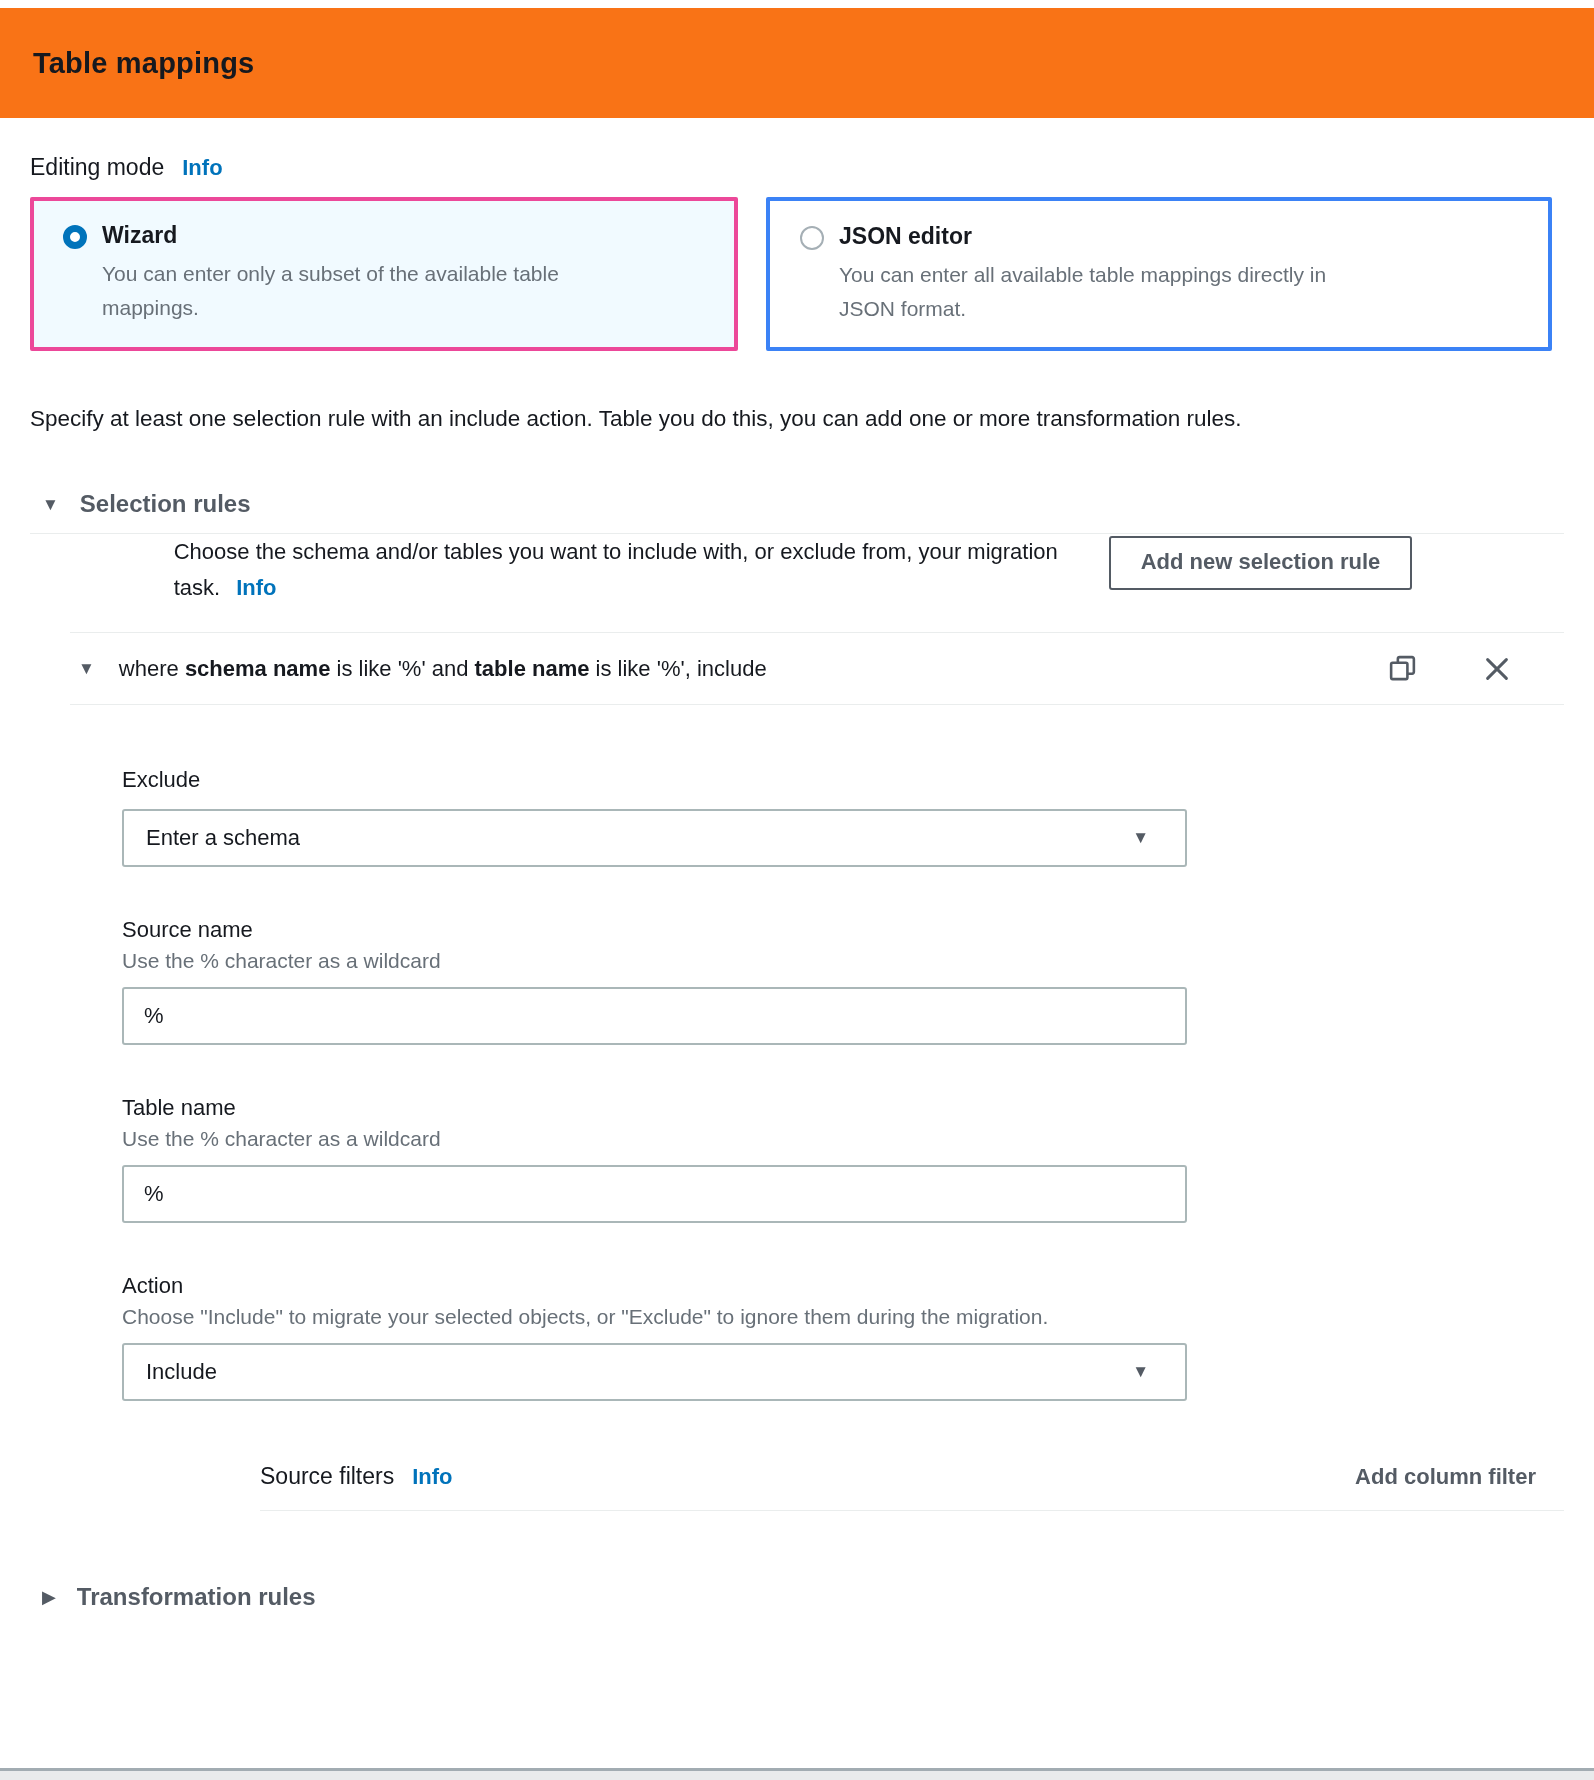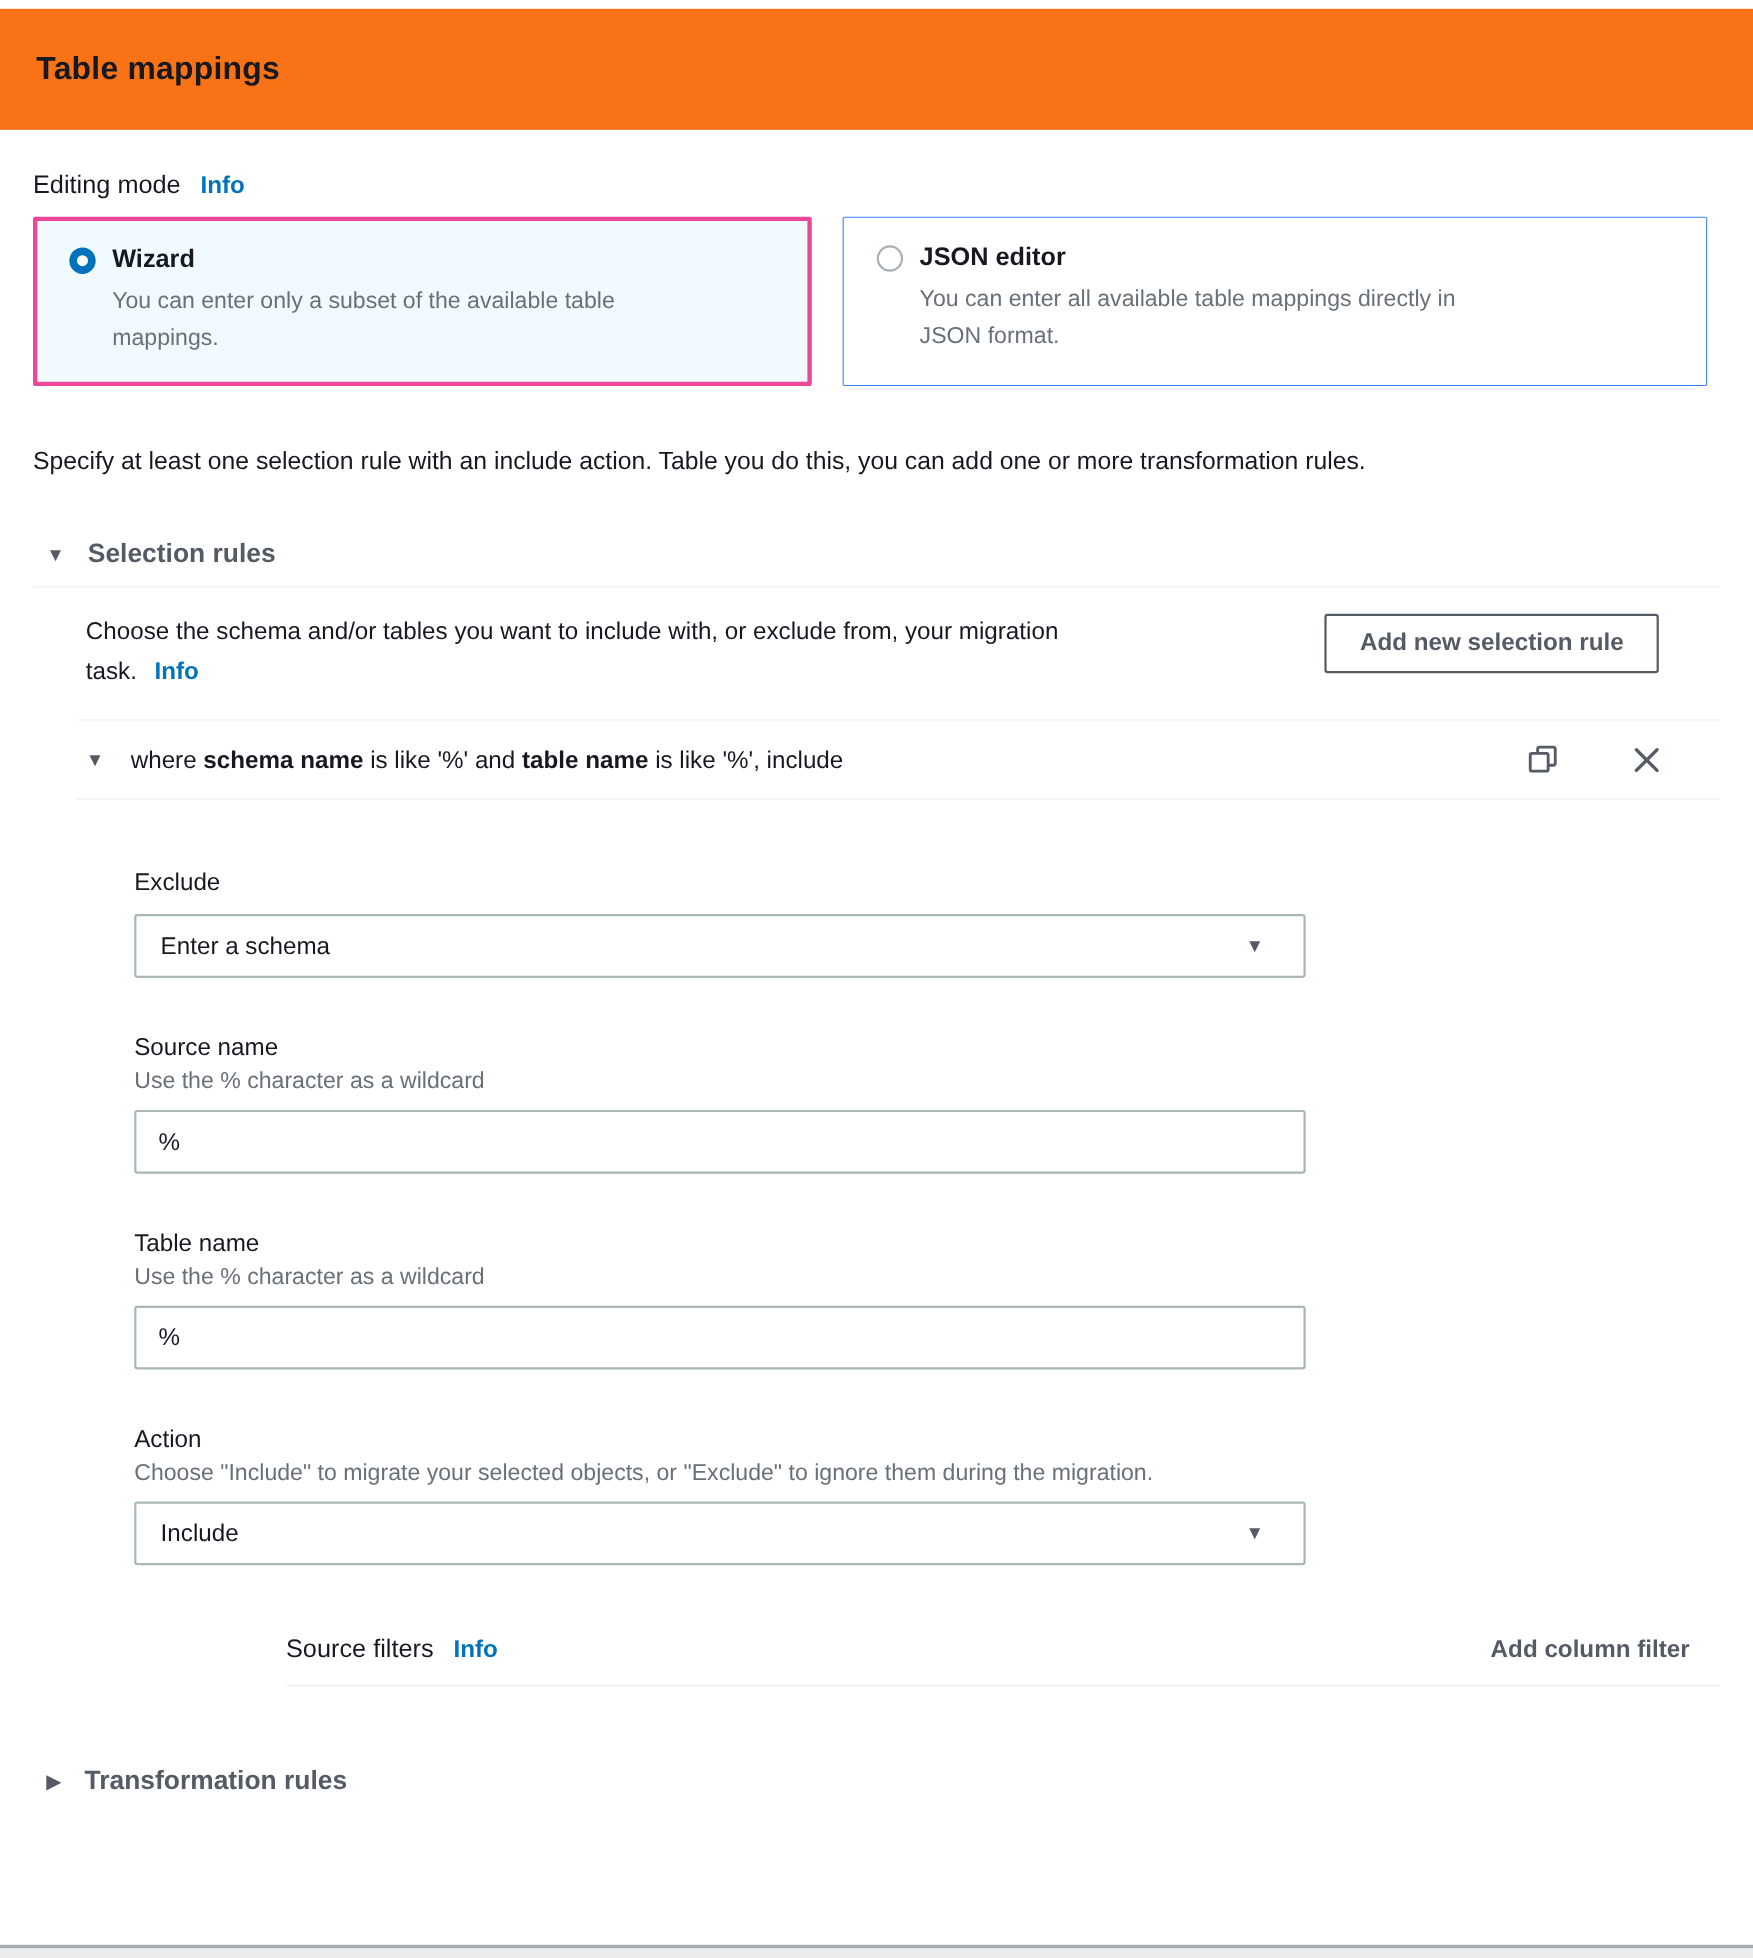--- a/index.html
+++ b/index.html
@@ -13,42 +13,42 @@
   .header-band { height: 110px; background: #f97316; display: flex; align-items: center; padding: 0 33px; }
   .page-title { font-size: 29px; font-weight: 700; color: #16191f; letter-spacing: 0.2px; }
 
   .content { padding: 0 30px; }
 
   .editing-mode-row { margin-top: 36px; display: flex; align-items: baseline; }
   .field-top-label { font-size: 23px; color: #16191f; }
   .info-link { font-size: 22px; font-weight: 700; color: #0073bb; margin-left: 18px; cursor: pointer; }
 
   .cards-row { display: flex; gap: 28px; margin-top: 16px; }
-  .mode-card { height: 154px; border-radius: 2px; padding: 22px 28px 0 30px; background: #ffffff; border: 1px solid #3b82f6; display: flex; align-items: flex-start; }
+  .mode-card { height: 154px; border-radius: 2px; padding: 22px 28px 0 30px; background: #ffffff; border: 4px solid #3b82f6; display: flex; align-items: flex-start; }
   .mode-card.selected { background: #f1faff; border: 4px solid #ec4899; padding: 21px 27px 0 29px; }
   .mode-card-1 { width: 708px; }
   .mode-card-2 { width: 786px; }
   .radio { width: 24px; height: 24px; border-radius: 50%; background: #ffffff; flex: none; margin-top: 3px; }
   .radio.checked { border: 7px solid #0073bb; }
   .radio.unchecked { border: 2px solid #a5afb5; }
   .mode-card-body { margin-left: 15px; }
   .mode-card-title { font-size: 23px; font-weight: 700; color: #16191f; }
   .mode-card-desc { margin-top: 8px; font-size: 21px; line-height: 34px; color: #687078; }
   .mode-card-1 .mode-card-desc { max-width: 505px; }
   .mode-card-2 .mode-card-desc { max-width: 548px; }
 
   .intro-text { margin-top: 46px; font-size: 22.5px; line-height: 43px; color: #16191f; max-width: 1335px; }
 
   .section-header { margin-top: 50px; display: flex; align-items: center; padding-left: 12px; cursor: pointer; }
   .tri { color: #545b64; font-size: 17px; line-height: 1; }
   .section-header .section-title { margin-left: 21px; font-size: 24px; font-weight: 700; color: #545b64; }
 
   .divider { border: none; border-top: 1px solid #eaeded; height: 0; margin-top: 15px; }
 
-  .choose-row { margin-top: 22px; margin-left: 48px; display: flex; align-items: flex-start; justify-content: space-between; }
+  .choose-row { margin-left: 48px; display: flex; align-items: flex-start; justify-content: center; }
   .choose-text { font-size: 22px; line-height: 36px; color: #16191f; max-width: 935px; }
   .choose-text .info-link { font-size: 22px; margin-left: 16px; }
   .btn-secondary { margin-top: 2px; margin-right: 56px; flex: none; background: #ffffff; border: 2px solid #545b64; border-radius: 3px; padding: 11px 30px 13px 30px; font-size: 22px; font-weight: 700; color: #545b64; cursor: pointer; font-family: inherit; }
 
   .rule-block { margin-left: 40px; }
   .rule-block .divider { margin-top: 26px; margin-bottom: 0; }
   .rule-header { display: flex; align-items: center; padding: 20px 0 20px 8px; }
   .rule-summary { margin-left: 24px; font-size: 22px; color: #16191f; }
   .rule-summary b { font-weight: 700; }
   .rule-actions { margin-left: auto; margin-right: 52px; display: flex; align-items: center; gap: 64px; }

